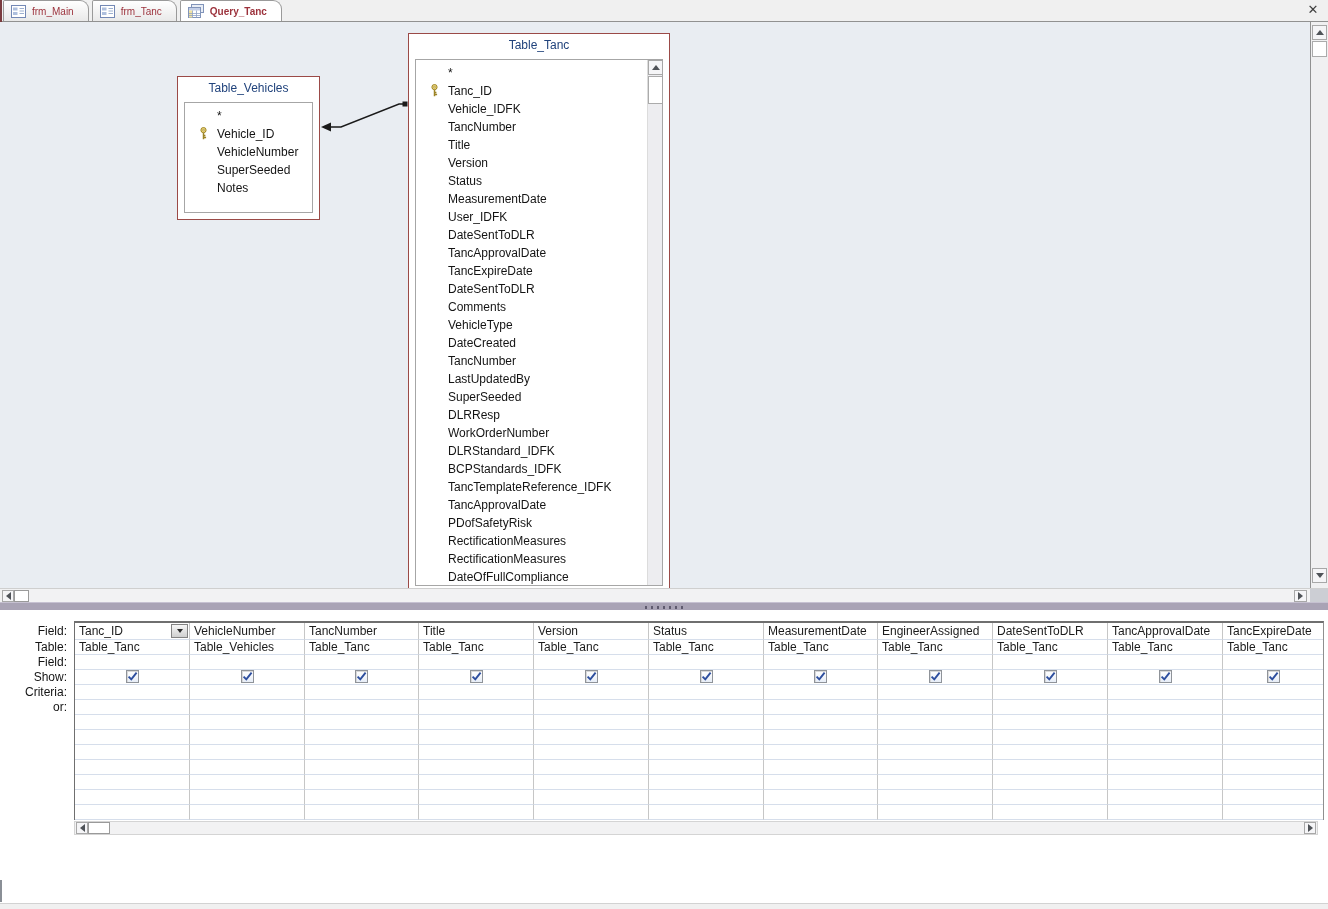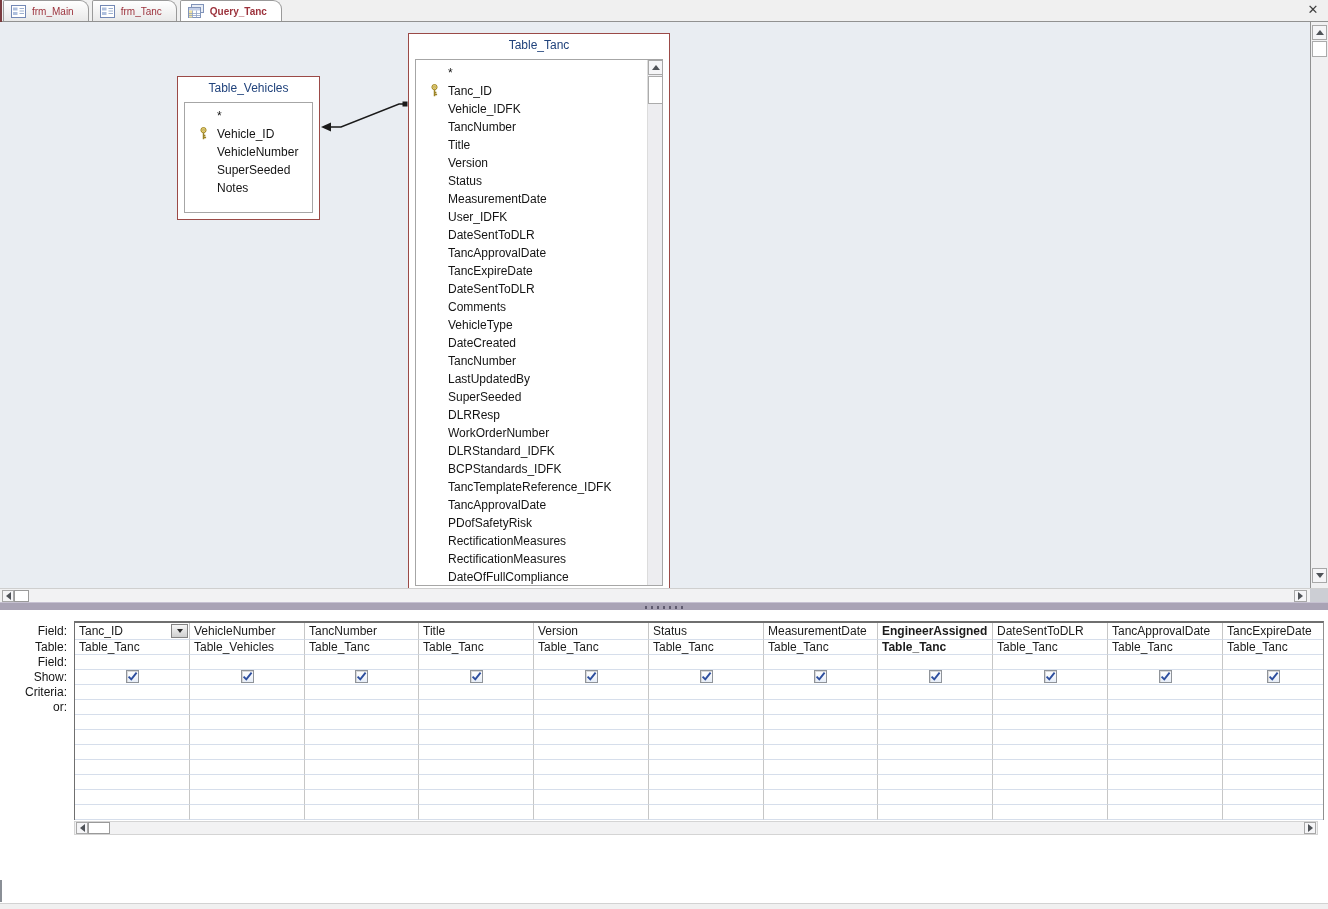--- a/index.html
+++ b/index.html
@@ -401,21 +401,21 @@
         <div class="gcell"><span></span></div>
         <div class="gcell"><span></span></div>
         <div class="gcell"></div>
         <div class="gcell"></div>
         <div class="gcell"></div>
         <div class="gcell"></div>
         <div class="gcell"></div>
         <div class="gcell"></div>
         <div class="gcell"></div>
       </div>
-      <div class="gcol" style="width: 115px; font-weight: bold;">
+      <div class="gcol" style="width: 115px;">
         <div class="gcell fieldcell"><span>EngineerAssigned</span></div>
         <div class="gcell"><span>Table_Tanc</span></div>
         <div class="gcell"><span></span></div>
         <div class="gcell showcell">
           <div class="cb">
             <svg width="11" height="11" viewBox="0 0 11 11">
               <path d="M1.6 5.6 L4.3 8.4 L9.6 1.6" fill="none" stroke="#2d4e9e" stroke-width="1.9"></path>
             </svg>
           </div>
         </div>

